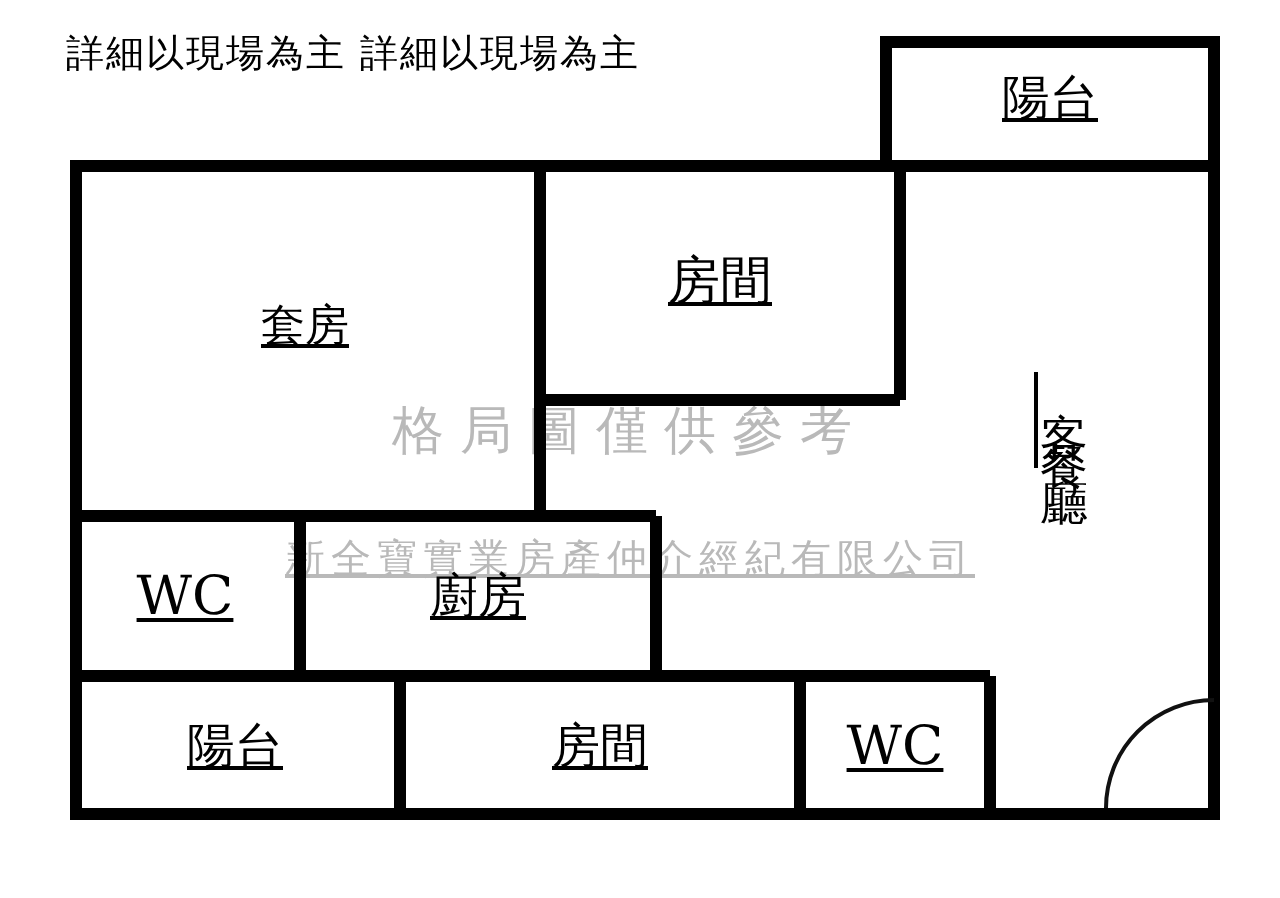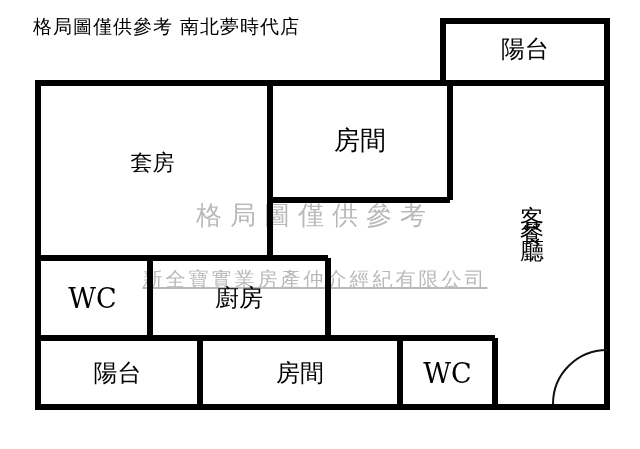--- a/index.html
+++ b/index.html
@@ -56,38 +56,39 @@
     z-index: 2;
   }
   .label {
     position: absolute;
     display: flex;
     align-items: center;
     justify-content: center;
     color: #000000;
     z-index: 3;
     font-family: "DejaVu Serif", "Liberation Serif", serif;
+    text-decoration: underline;
   }
   .balcony-top   { left: 440px; top: 18px;  width: 170px; height: 62px;  font-size: 24px; }
   .suite         { left: 35px;  top: 83px;  width: 235px; height: 160px; font-size: 22px; }
   .bedroom-top   { left: 270px; top: 80px;  width: 180px; height: 120px; font-size: 26px; }
   .living        { left: 506px; top: 140px; width: 52px;  height: 140px; font-size: 24px;
                    writing-mode: vertical-rl; text-orientation: upright; letter-spacing: 16px; }
   .wc-mid        { left: 35px;  top: 258px; width: 115px; height: 80px;  font-size: 27px; }
   .kitchen       { left: 150px; top: 258px; width: 178px; height: 80px;  font-size: 24px; }
   .balcony-bottom{ left: 35px;  top: 338px; width: 165px; height: 70px;  font-size: 24px; }
   .bedroom-bottom{ left: 200px; top: 338px; width: 200px; height: 70px;  font-size: 24px; }
   .wc-bottom     { left: 400px; top: 338px; width: 95px;  height: 70px;  font-size: 27px; }
 </style>
 </head>
 <body>
 
 <div class="canvas">
 
-  <div class="disclaimer">格局圖僅供參考 南北夢時代店</div>
+  <div class="disclaimer">詳細以現場為主 詳細以現場為主</div>
 
   <div class="wm wm1">格局圖僅供參考</div>
   <div class="wm wm2">新全寶實業房產仲介經紀有限公司</div>
 
   <svg class="plan" width="640" height="449" viewBox="0 0 640 449">
 
     <rect x="38" y="83" width="569" height="324" fill="none" stroke="#000000" stroke-width="6"></rect>
 
     <rect x="443" y="21" width="164" height="62" fill="none" stroke="#000000" stroke-width="6"></rect>
 

